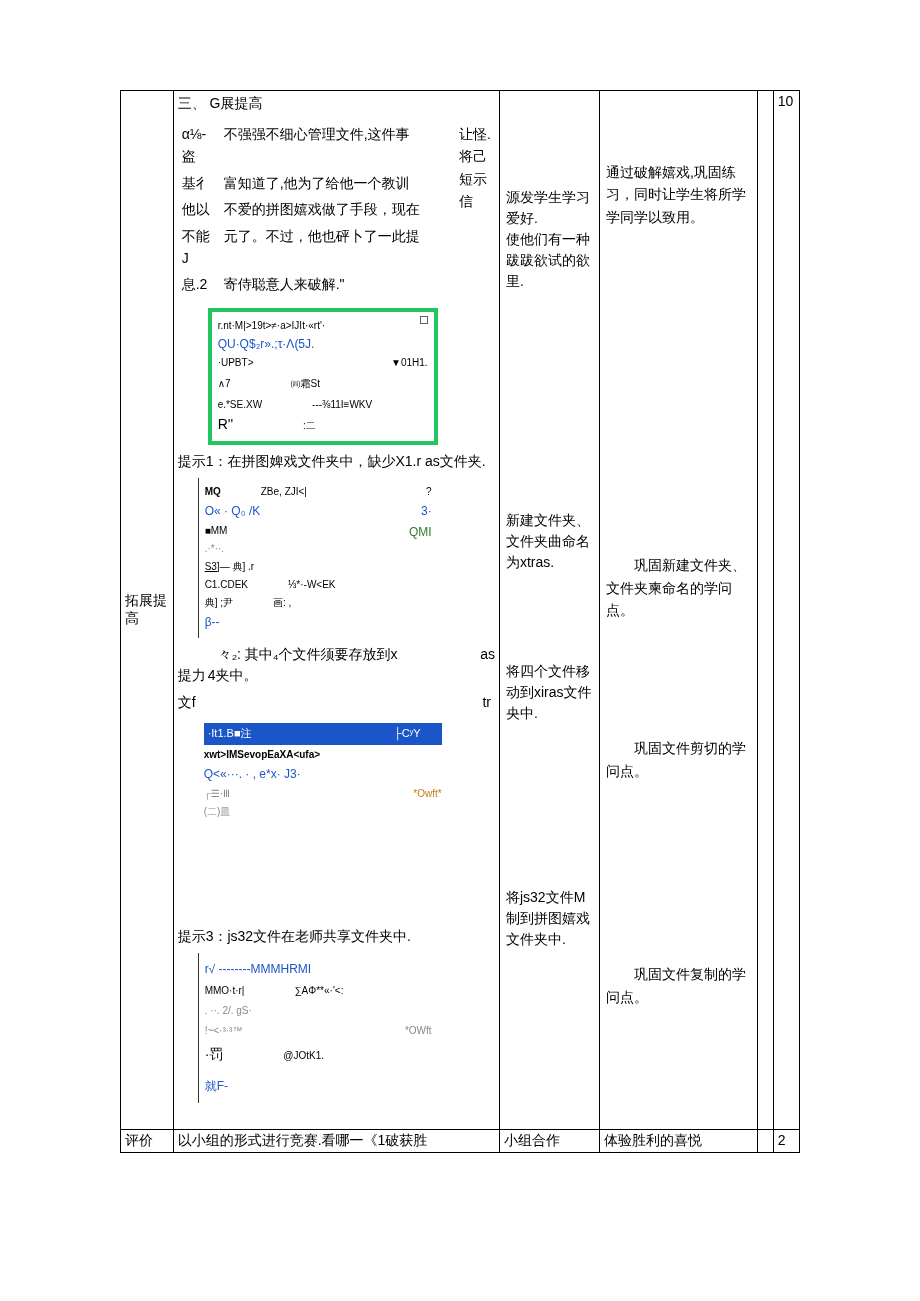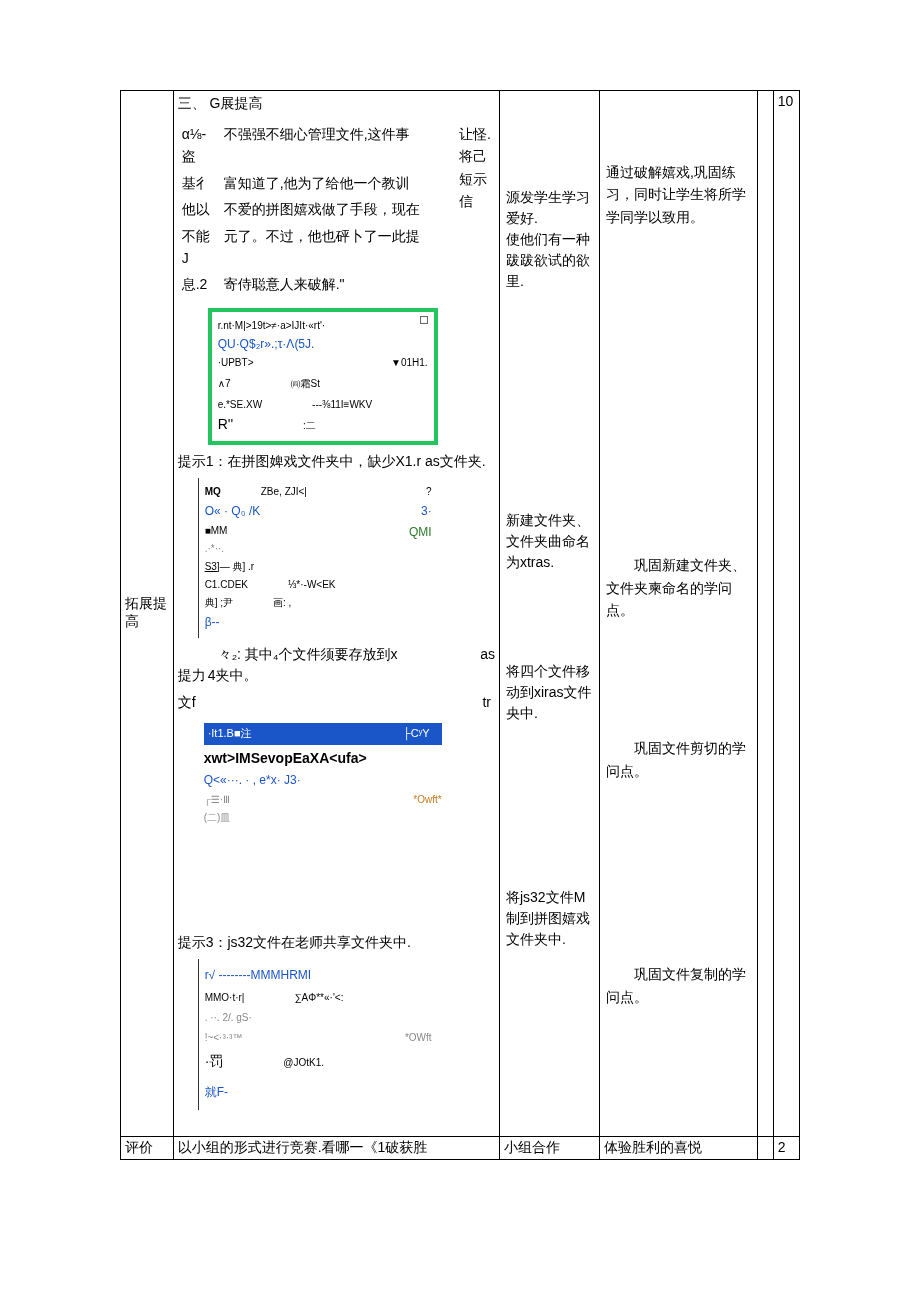--- a/index.html
+++ b/index.html
@@ -12,21 +12,21 @@
     .col-3 { width: 95px; }
     .col-4 { width: 150px; }
     .col-5 { width: 15px; }
     .col-6 { width: 25px; }
     .section-title { margin: 2px 0 8px 0; font-weight: normal; }
     .story-block { line-height: 1.6; margin-bottom: 10px; }
     .inner-box { border: 4px solid #22c55e; margin: 6px 0 6px 30px; padding: 4px 6px; font-size: 10px; width: 230px; line-height: 1.5; font-family: Arial, sans-serif; }
     .small-square { display: inline-block; width: 8px; height: 8px; border: 1px solid #666; float: right; }
     .hint { margin: 6px 0; line-height: 1.5; }
     .blue-bar { background: #1a56c8; color: #fff; font-size: 11px; padding: 2px 4px; position: relative; }
-    .blue-bar-right { position: absolute; right: 12px; }
+    .blue-bar-right { position: absolute; right: 21px; }
     .link-text { color: #1a56c8; font-size: 12px; }
     .gray-text { color: #888; font-size: 10px; }
     .green-text { color: #2a7a2a; font-size: 12px; }
     .orange-text { color: #c87a1a; font-size: 10px; }
     .row-line { margin: 2px 0; }
     .underline { text-decoration: underline; }
     .col3-block { padding: 4px 2px; line-height: 1.5; }
     .col4-block { padding: 8px 2px; line-height: 1.6; text-align: left; }
     .indent-col4 { text-indent: 28px; }
     .inner-box2 { border: none; margin: 4px 0 4px 30px; padding: 4px 6px; font-size: 10px; width: 230px; line-height: 1.6; font-family: Arial, sans-serif; }
@@ -102,21 +102,21 @@
       </div>
 
       <div class="hint" style="position:relative;">
         <div style="margin-left:40px;"><span>々₂: 其中₄个文件须要存放到x</span><span style="position:absolute; right:0;">as</span></div>
         <div><span>提力</span><span style="margin-left:2px;">4夹中。</span></div>
         <div style="margin-top:6px;"><span>文f</span><span style="position:absolute; right:4px;">tr</span></div>
       </div>
 
       <div class="inner-box2" style="margin-left:20px; width:250px;">
         <div class="blue-bar"><span>·It1.B■注</span><span class="blue-bar-right">├CʸY</span></div>
-        <div class="row-line" style="font-weight:bold; font-size:14px;">xwt&gt;IMSevopEaXA&lt;ufa&gt;</div>
+        <div class="row-line" style="font-weight:bold; font-size:10px;">xwt&gt;IMSevopEaXA&lt;ufa&gt;</div>
         <div class="row-line link-text">Q&lt;«···. · , e*х· J3·</div>
         <div class="row-line gray-text"><span>┌☰·Ⅲ</span><span style="float:right;" class="orange-text">*Owft*</span></div>
         <div class="row-line gray-text">(二)皿</div>
       </div>
 
       <div class="spacer-lg"></div>
 
       <div class="hint">提示3：js32文件在老师共享文件夹中.</div>
 
       <div class="inner-box4" style="border-left:1px solid #333;">

